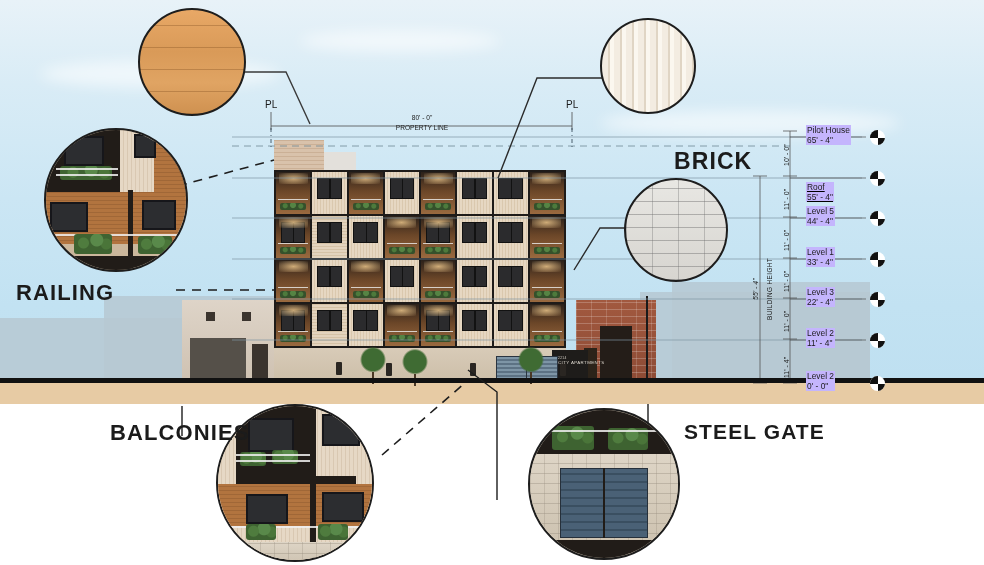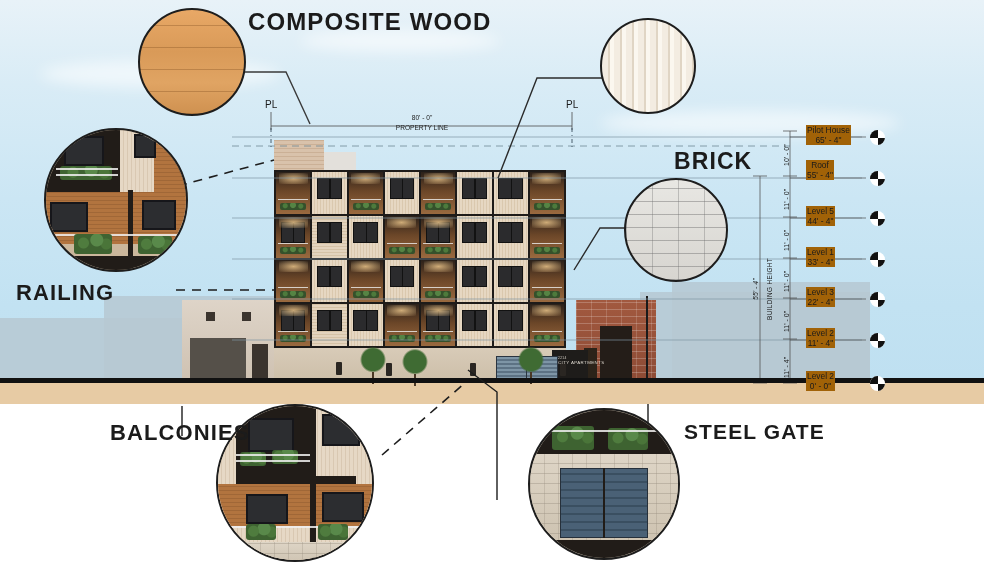--- a/index.html
+++ b/index.html
@@ -114,21 +114,21 @@
       repeating-linear-gradient(0deg,rgba(150,140,125,.4) 0 1px, transparent 1px 10px),
       repeating-linear-gradient(90deg,rgba(150,140,125,.3) 0 1px, transparent 1px 14px),
       linear-gradient(180deg,#ded5c6,#cdc2b0);}
   .p-gate{position:absolute;background:repeating-linear-gradient(0deg,#4a6176 0 6px,#3a4f61 6px 8px);border:1.5px solid #26303b;box-sizing:border-box;}
 
   
   .clabel{position:absolute;font-weight:bold;color:#1b1b1b;letter-spacing:1.1px;white-space:nowrap;}
 
   
   .lvl{position:absolute;white-space:nowrap;}
-  .lvl-name,.lvl-elev{display:block;text-align:center;font-size:8.4px;color:#1b1b1b;line-height:10px;background:#a16207;padding:0 1px;}
+  .lvl-name,.lvl-elev{display:block;text-align:left;font-size:8.4px;color:#1b1b1b;line-height:10px;background:#c4b5fd;padding:0 1px;}
   .lvl-elev{font-size:8.4px;}
   .lvlsym{position:absolute;width:15px;height:15px;border-radius:50%;background:#fff;overflow:hidden;}
   .lvlsym i{position:absolute;width:50%;height:50%;background:#111;}
   .lvlsym i.q1{left:0;top:0;}
   .lvlsym i.q2{right:0;bottom:0;}
 
   
   .dimv{position:absolute;font-size:7px;color:#1b1b1b;white-space:nowrap;
     transform:rotate(-90deg);transform-origin:left top;}
   .dimbh{position:absolute;font-size:7px;color:#1b1b1b;white-space:nowrap;font-style:italic;
@@ -511,21 +511,20 @@
       <div class="p-green" style="left:22px;top:16px;width:42px;height:24px;"></div>
       <div class="p-green" style="left:78px;top:18px;width:40px;height:22px;"></div>
       <div class="p-rail" style="left:0;top:20px;width:152px;"></div>
       <div class="p-stone" style="left:0;top:44px;width:152px;height:90px;"></div>
       <div class="p-gate" style="left:30px;top:58px;width:88px;height:70px;"></div>
       <div class="p-dark" style="left:73px;top:58px;width:1.5px;height:70px;"></div>
       <div class="p-dark" style="left:0;top:130px;width:152px;height:22px;"></div>
     </div>
   </div>
 
-  <div class="clabel" style="left:248px;top:8px;font-size:24px;">COMPOSITE WOOD</div>
 
 
   <div class="clabel" style="left:674px;top:148px;font-size:23px;">BRICK</div>
 
   <div class="clabel" style="left:16px;top:280px;font-size:22px;">RAILING</div>
 
   <div class="clabel" style="left:110px;top:420px;font-size:22px;">BALCONIES</div>
 
   <div class="clabel" style="left:684px;top:420px;font-size:21px;">STEEL GATE</div>
 
@@ -546,21 +545,21 @@
 
   <div class="lvl" style="left:806px;top:125px;">
     <span class="lvl-name">Pilot House</span>
     <span class="lvl-elev">65' - 4"</span>
   </div>
   <div class="lvlsym" style="left:870px;top:130px;">
       <i class="q1"></i>
       <i class="q2"></i>
     </div>
 
-  <div class="lvl" style="left:806px;top:160px;">
+  <div class="lvl" style="left:806px;top:182px;text-decoration:underline;">
     <span class="lvl-name">Roof</span>
     <span class="lvl-elev">55' - 4"</span>
   </div>
   <div class="lvlsym" style="left:870px;top:171px;">
       <i class="q1"></i>
       <i class="q2"></i>
     </div>
 
   <div class="lvl" style="left:806px;top:206px;">
     <span class="lvl-name">Level 5</span>

